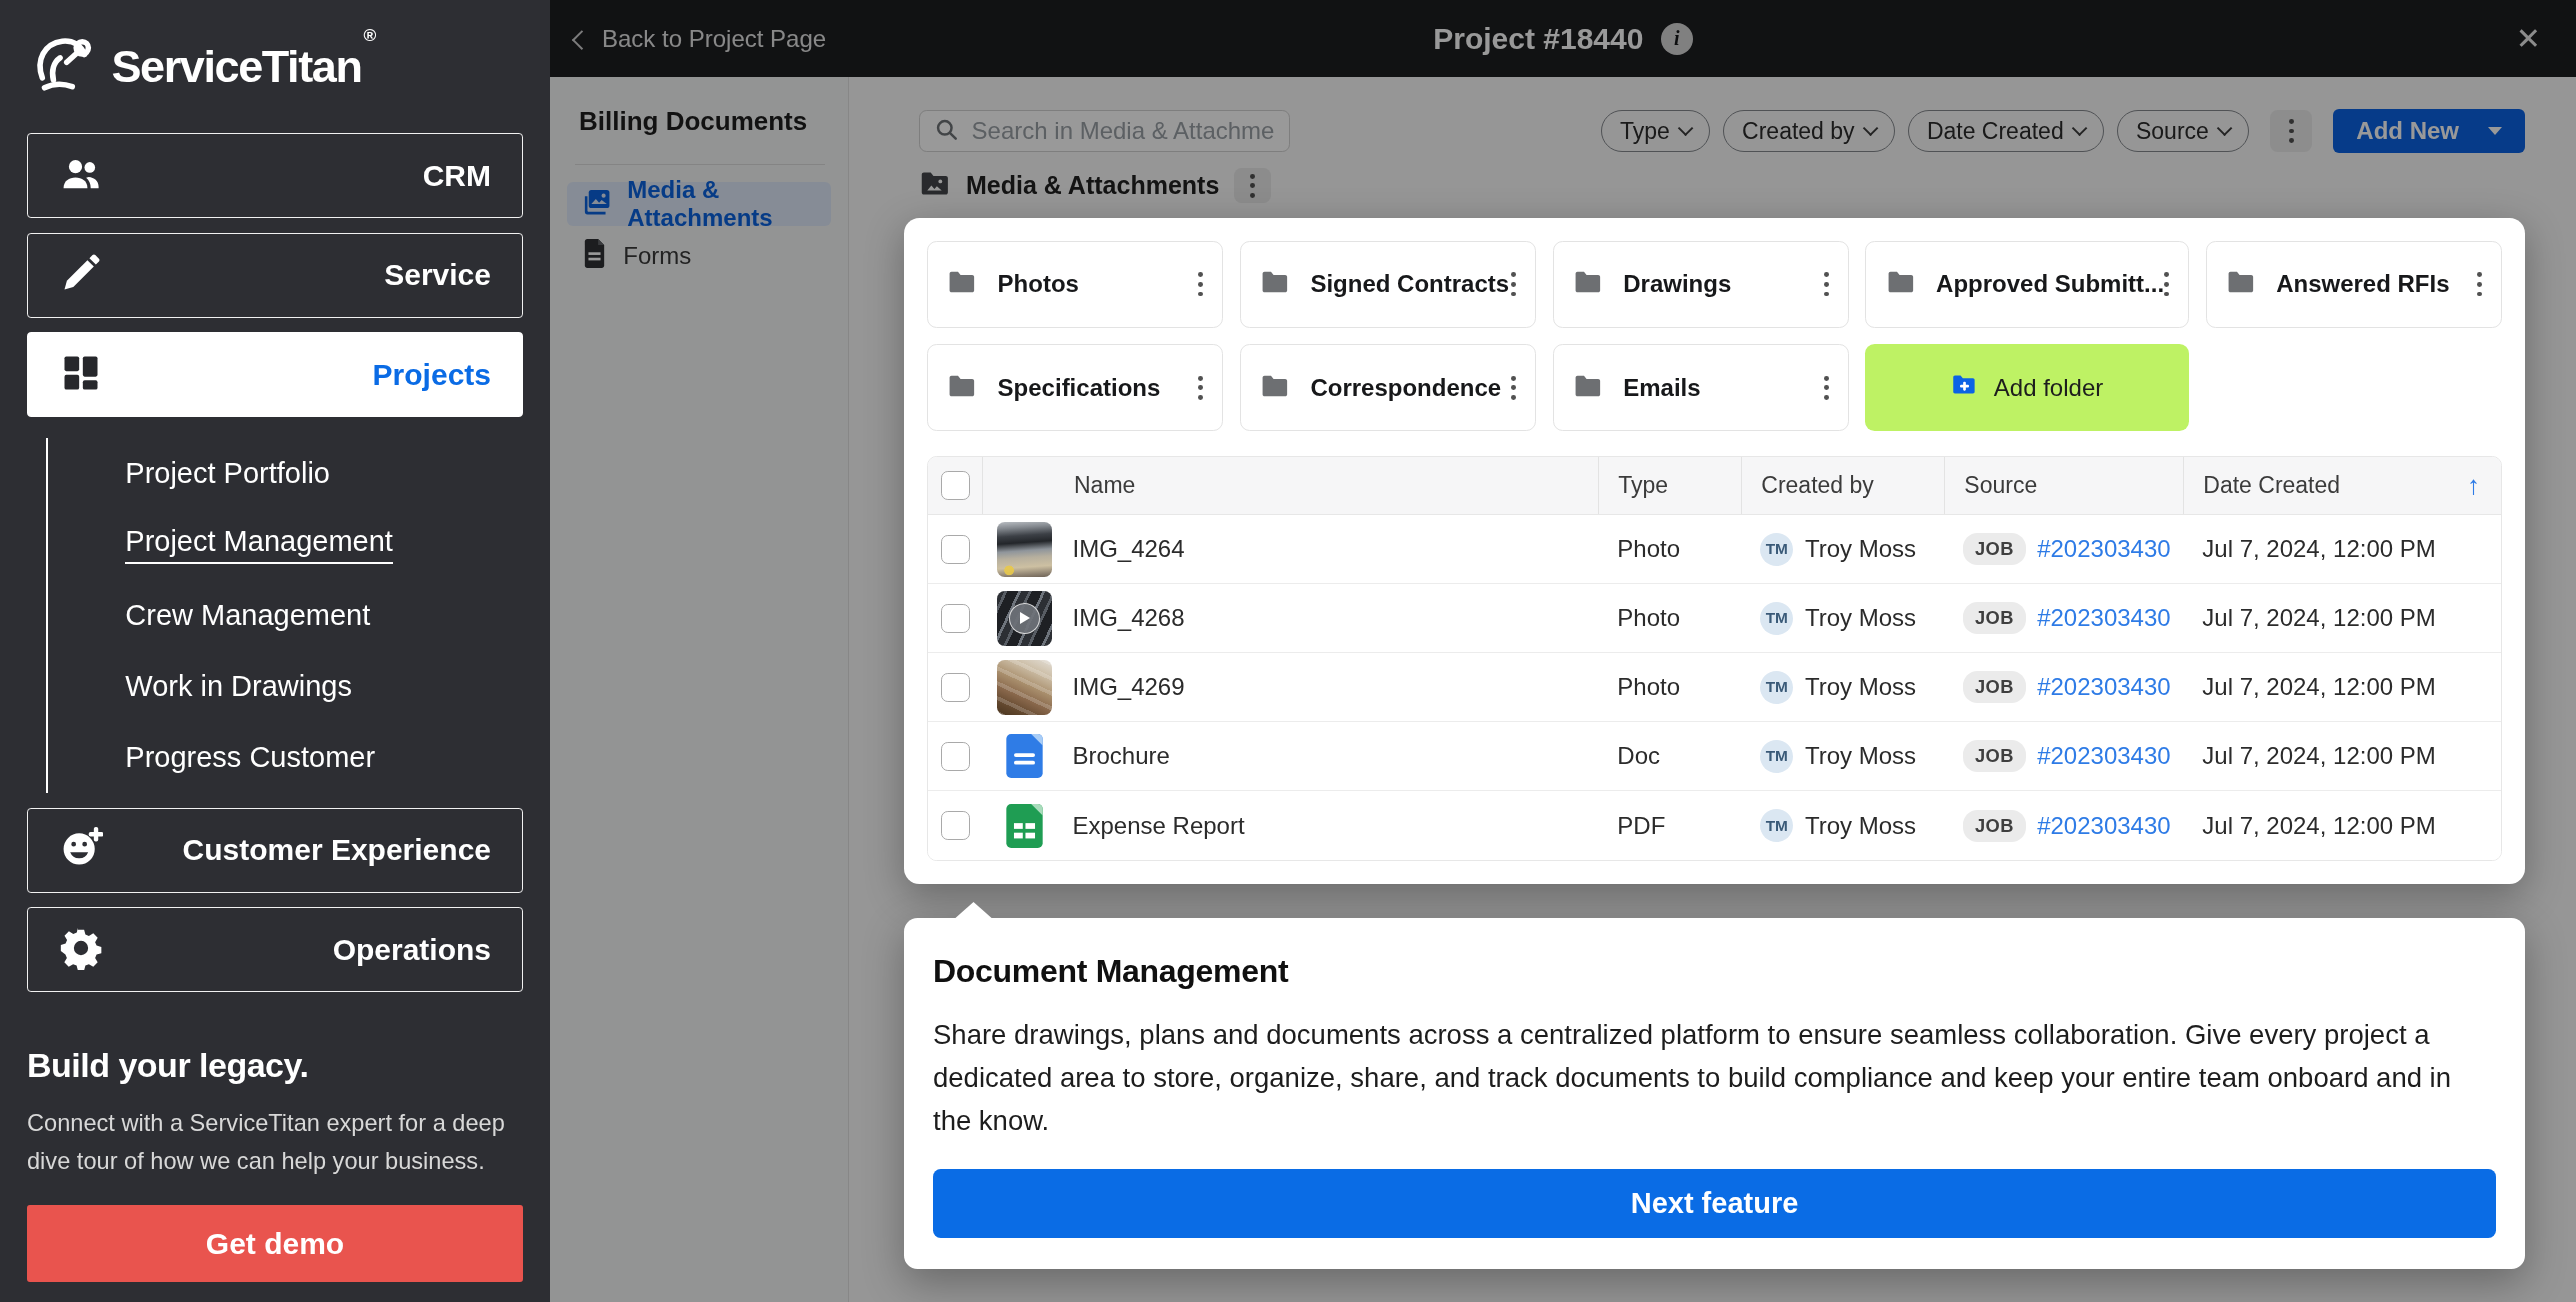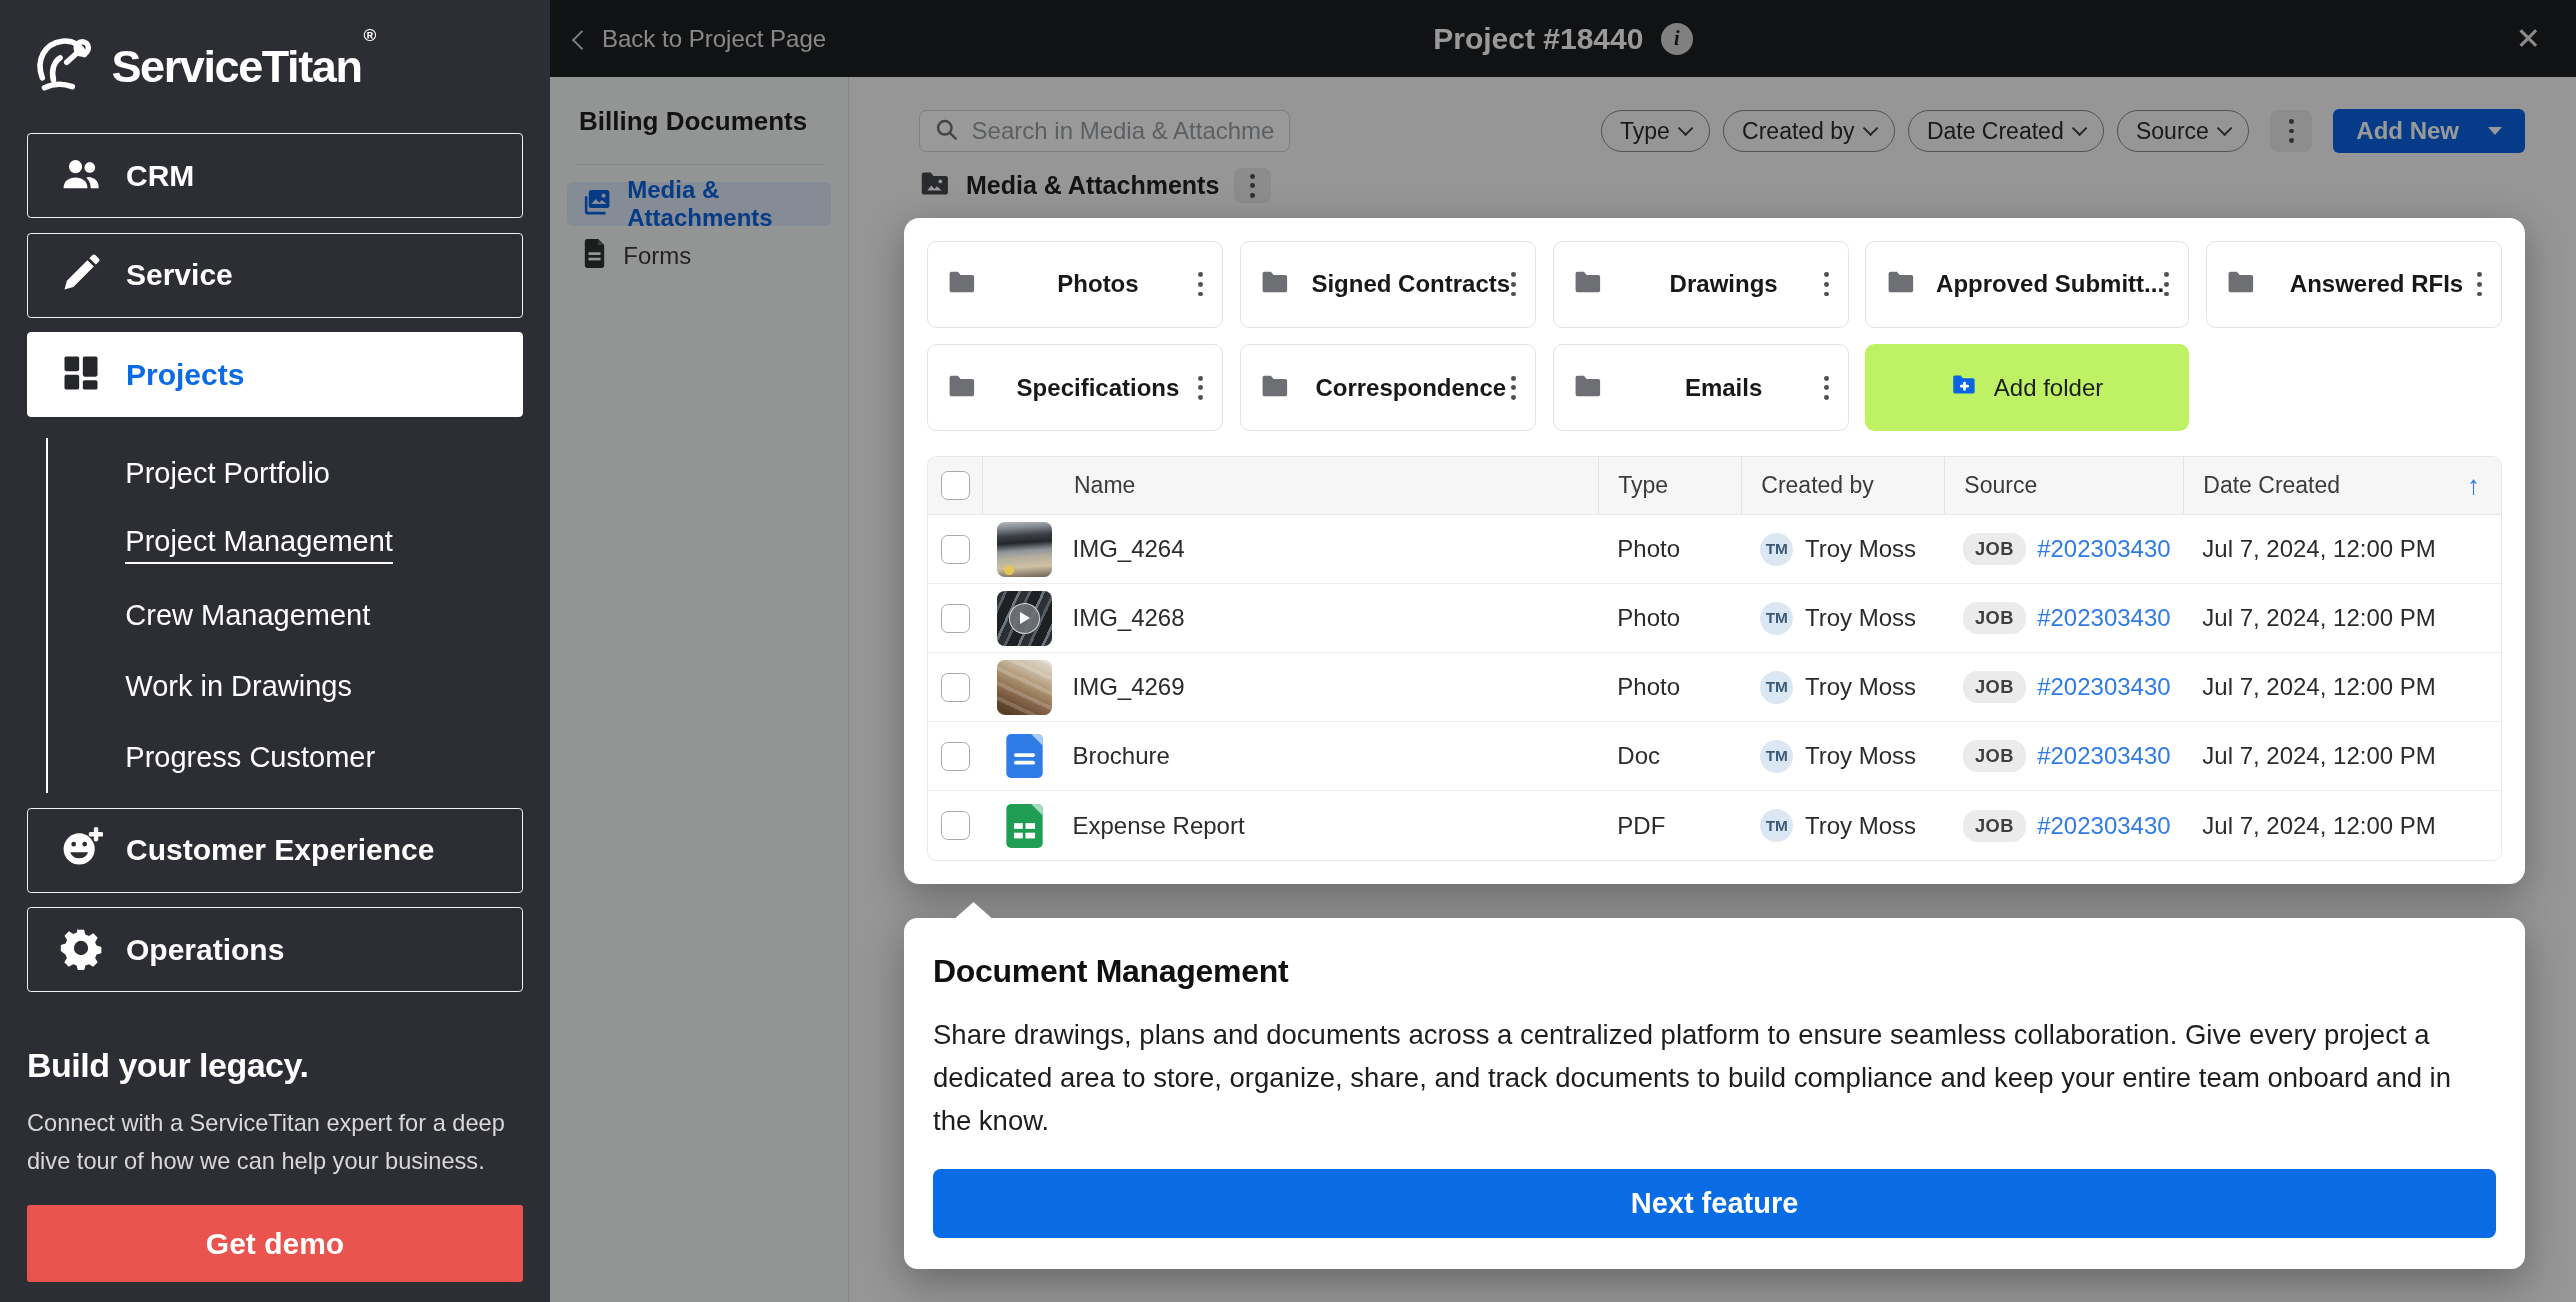--- a/index.html
+++ b/index.html
@@ -5,21 +5,21 @@
   * { margin:0; padding:0; box-sizing:border-box; }
   html,body { width:2576px; height:1302px; overflow:hidden; background:#fafafa;
     font-family:"Liberation Sans","DejaVu Sans",sans-serif; }
   .app { display:flex; width:2576px; height:1000px; }
 
   
   .sb { width:550px; min-width:550px; height:1302px; background:#2D2E33; padding:0 27px; position:relative; z-index:20; }
   .logo { display:flex; align-items:center; gap:11.6px; padding:29px 0 29px 1.9px; }
   .logo-text { color:#fff; font-size:45px; font-weight:bold; letter-spacing:-1.4px; }
   .logo-reg { color:#fff; font-size:17.4px; vertical-align:top; position:relative; top:-15.4px; margin-left:1.9px; }
-  .navbox { height:85px; border:1.9px solid #f1f1f1; border-radius:3.9px; display:flex; align-items:center; gap:23px; padding:0 31px; margin-bottom:14.5px; background:transparent; cursor:pointer; }
+  .navbox { height:85px; border:1.9px solid #f1f1f1; border-radius:3.9px; display:flex; align-items:center; gap:16px; padding:0 31px; margin-bottom:14.5px; background:transparent; cursor:pointer;justify-content:space-between; }
   .navbox .nlbl { color:#fff; font-size:30px; font-weight:bold; }
   .navbox.active { background:#fff; border-color:#fff; }
   .navbox.active .nlbl { color:#0A6BE5; }
   .subnav { margin:21px 0 14.5px 19.3px; border-left:2.9px solid #fff; }
   .subitem { height:71px; display:flex; align-items:center; padding-left:77px; color:#fff; font-size:29px; cursor:pointer; }
   .subitem.current span { border-bottom:2.4px solid #fff; padding-bottom:3.9px; }
   .promo-h { color:#fff; font-size:34px; font-weight:bold; margin:54px 0 19.3px; letter-spacing:-0.5px; }
   .promo-p { color:#d8d8d8; font-size:23.6px; line-height:38px; }
   .getdemo { margin-top:25px; height:77px; background:#E9544E; border-radius:2.9px; color:#fff; font-size:30px; font-weight:bold; display:flex; align-items:center; justify-content:center; cursor:pointer; }
 
@@ -57,21 +57,21 @@
   .caret { width:0; height:0; border-left:7.7px solid transparent; border-right:7.7px solid transparent; border-top:8.7px solid #fff; }
 
   .tabrow { margin-top:15.4px; height:37px; display:flex; align-items:center; gap:14.5px; padding-left:14.5px; }
   .tab-lbl { font-size:25px; font-weight:bold; color:#222; }
   .tab-kebab { width:37px; height:35px; background:#e9e9e9; border-radius:7.7px; display:flex; align-items:center; justify-content:center; cursor:pointer; }
 
   
   .card { position:relative; z-index:6; margin-top:13.5px; background:#fff; border-radius:15.4px; box-shadow:0 11.6px 39px rgba(0,0,0,0.30); padding:23px; }
   .folders { display:grid; grid-template-columns:repeat(5,1fr); gap:16.4px; }
   .fcard { height:87px; border:1.4px solid #e3e3e3; border-radius:9.6px; background:#fff; display:flex; align-items:center; padding:0 19.3px; cursor:pointer; }
-  .flabel { font-size:24px; font-weight:bold; color:#17181a; margin-left:19.3px; flex:1; white-space:nowrap; overflow:hidden;text-align:center; }
+  .flabel { font-size:24px; font-weight:bold; color:#17181a; margin-left:19.3px; flex:1; white-space:nowrap; overflow:hidden; }
   .addf { height:87px; border-radius:9.6px; background:#bef264; display:flex; align-items:center; justify-content:center; gap:15.4px; font-size:24px; color:#1d1d1d; cursor:pointer; }
 
   .tablewrap { margin-top:25px; border:1px solid #e7e7e7; border-radius:9.6px; overflow:hidden; }
   .thead { display:flex; background:#f6f6f7; height:58px; border-bottom:1px solid #e7e7e7; }
   .th { display:flex; align-items:center; font-size:23px; color:#3b3b3b; }
   .th + .th { border-left:1px solid #e3e3e3; }
   .c-check { width:54px; justify-content:center; flex:none; }
   .c-name  { flex:1; padding-left:14.5px; }
   .th.c-name { padding-left:91px; }
   .c-type  { width:143px; padding-left:19.3px; flex:none; }

